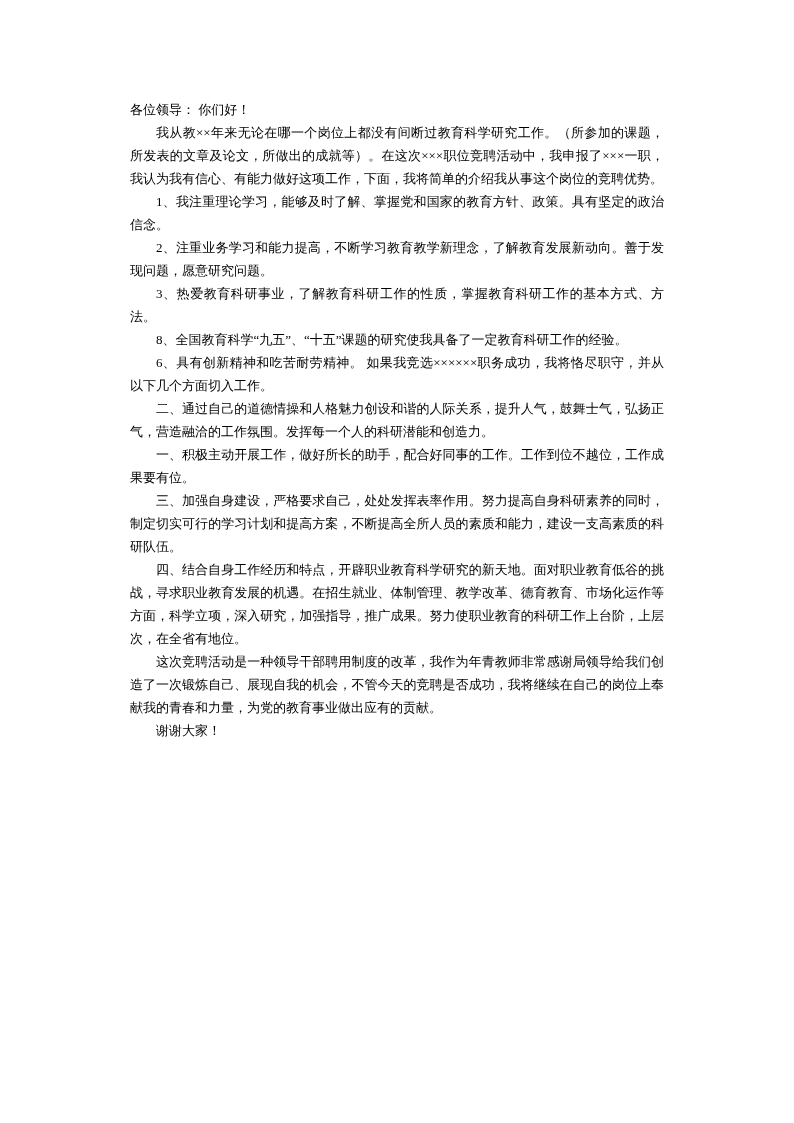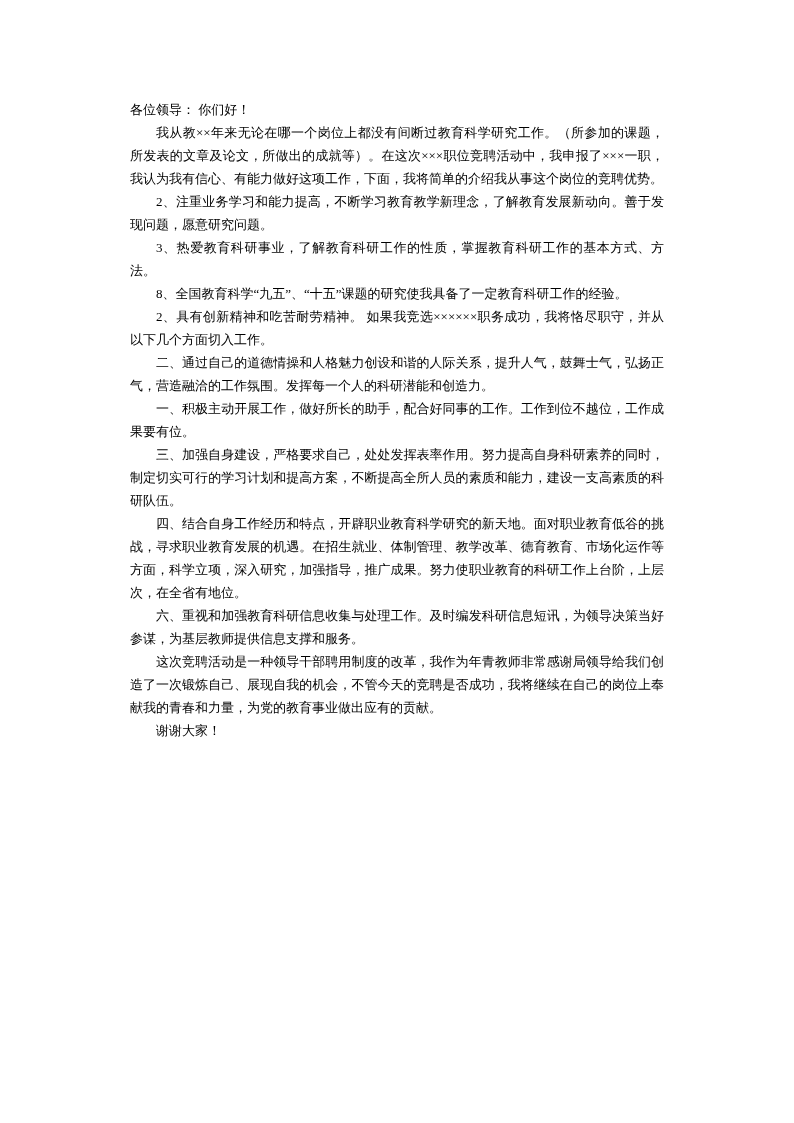--- a/index.html
+++ b/index.html
@@ -32,25 +32,25 @@
     text-indent: 0;
   }
 </style>
 </head>
 <body>
 
 <div class="page">
   <div class="doc-body">
     <p class="salutation">各位领导：  你们好！</p>
     <p>我从教××年来无论在哪一个岗位上都没有间断过教育科学研究工作。（所参加的课题，所发表的文章及论文，所做出的成就等）。在这次×××职位竞聘活动中，我申报了×××一职，我认为我有信心、有能力做好这项工作，下面，我将简单的介绍我从事这个岗位的竞聘优势。</p>
+    <p>1、我注重理论学习，能够及时了解、掌握党和国家的教育方针、政策。具有坚定的政治信念。</p>
     <p>2、注重业务学习和能力提高，不断学习教育教学新理念，了解教育发展新动向。善于发现问题，愿意研究问题。</p>
     <p>3、热爱教育科研事业，了解教育科研工作的性质，掌握教育科研工作的基本方式、方法。</p>
     <p>8、全国教育科学“九五”、“十五”课题的研究使我具备了一定教育科研工作的经验。</p>
-    <p>2、具有创新精神和吃苦耐劳精神。 如果我竞选××××××职务成功，我将恪尽职守，并从以下几个方面切入工作。</p>
+    <p>6、具有创新精神和吃苦耐劳精神。 如果我竞选××××××职务成功，我将恪尽职守，并从以下几个方面切入工作。</p>
     <p>二、通过自己的道德情操和人格魅力创设和谐的人际关系，提升人气，鼓舞士气，弘扬正气，营造融洽的工作氛围。发挥每一个人的科研潜能和创造力。</p>
     <p>一、积极主动开展工作，做好所长的助手，配合好同事的工作。工作到位不越位，工作成果要有位。</p>
     <p>三、加强自身建设，严格要求自己，处处发挥表率作用。努力提高自身科研素养的同时，制定切实可行的学习计划和提高方案，不断提高全所人员的素质和能力，建设一支高素质的科研队伍。</p>
     <p>四、结合自身工作经历和特点，开辟职业教育科学研究的新天地。面对职业教育低谷的挑战，寻求职业教育发展的机遇。在招生就业、体制管理、教学改革、德育教育、市场化运作等方面，科学立项，深入研究，加强指导，推广成果。努力使职业教育的科研工作上台阶，上层次，在全省有地位。</p>
-    <p>六、重视和加强教育科研信息收集与处理工作。及时编发科研信息短讯，为领导决策当好参谋，为基层教师提供信息支撑和服务。</p>
     <p>这次竞聘活动是一种领导干部聘用制度的改革，我作为年青教师非常感谢局领导给我们创造了一次锻炼自己、展现自我的机会，不管今天的竞聘是否成功，我将继续在自己的岗位上奉献我的青春和力量，为党的教育事业做出应有的贡献。</p>
     <p>谢谢大家！</p>
   </div>
 </div>
 
 </body></html>

